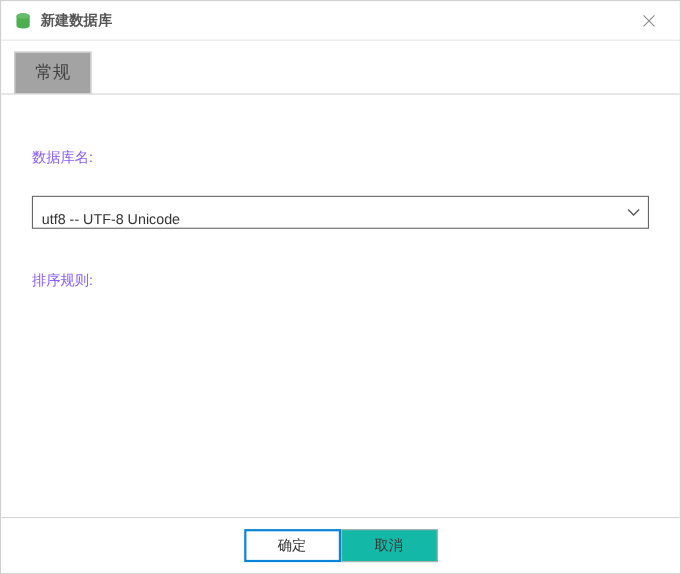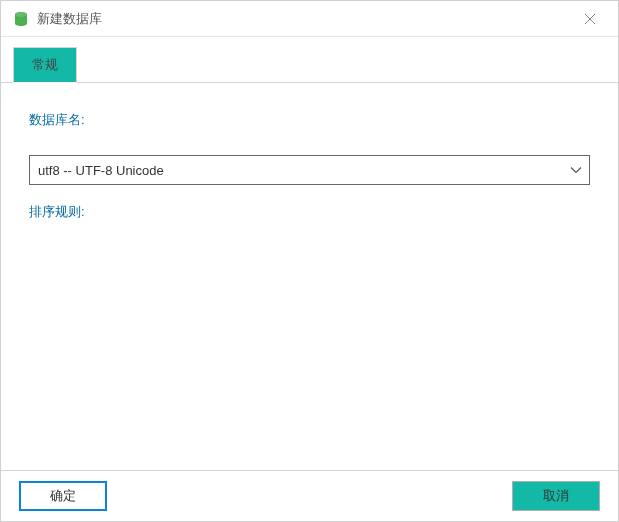--- a/index.html
+++ b/index.html
@@ -34,20 +34,21 @@
       height: 16px;
       margin-right: 8px;
       display: flex;
       align-items: center;
       justify-content: center;
     }
     .titlebar-title {
       flex: 1;
       color: #555;
       font-size: 13px;
+      font-weight: bold;
     }
     .close-btn {
       width: 32px;
       height: 32px;
       display: flex;
       align-items: center;
       justify-content: center;
       color: #888;
       cursor: pointer;
       font-size: 16px;
@@ -62,23 +63,23 @@
     }
     .tabs {
       display: flex;
       padding: 10px 12px 0 12px;
       border-bottom: 1px solid #d4d4d4;
     }
     .tab {
       padding: 8px 18px;
       border: 1px solid #d4d4d4;
       border-bottom: none;
-      background: #14b8a6;
+      background: #a3a3a3;
       color: #444;
-      font-size: 13px;
+      font-size: 16px;
       cursor: pointer;
       position: relative;
       margin-bottom: -1px;
     }
     .tab.active {
       border-bottom: 1px solid #fff;
     }
     .form-area {
       padding: 28px 28px 16px 28px;
       flex: 1;
@@ -86,22 +87,23 @@
     .form-row {
       display: flex;
       align-items: center;
       margin-bottom: 18px;
     }
     .form-row.gap {
       margin-top: 26px;
     }
     .form-label {
       width: 215px;
-      color: #0369a1;
-      font-size: 13px;
+      color: #8b5cf6;
+      font-size: 13px;
+      margin-top: 20px;
     }
     .form-input-wrap {
       flex: 1;
     }
     .text-input {
       width: 100%;
       height: 30px;
       border: 1px solid #666;
       padding: 0 8px;
       font-size: 13px;
@@ -121,35 +123,35 @@
       padding: 0 28px 0 8px;
       font-size: 13px;
       font-family: inherit;
       color: #333;
       background: #fff;
       outline: none;
       appearance: none;
       -webkit-appearance: none;
       cursor: pointer;
       display: flex;
-      align-items: center;
+      align-items: flex-end;
     }
     .select-chevron {
       position: absolute;
       right: 8px;
       top: 50%;
       transform: translateY(-50%);
       pointer-events: none;
       color: #555;
     }
     .footer {
       border-top: 1px solid #d4d4d4;
       padding: 10px 18px;
       display: flex;
-      justify-content: space-between;
+      justify-content: center;
       gap: 0;
       background: #fff;
     }
     .btn {
       min-width: 88px;
       height: 30px;
       border: 1px solid #b0b0b0;
       background: #14b8a6;
       color: #333;
       font-size: 13px;

